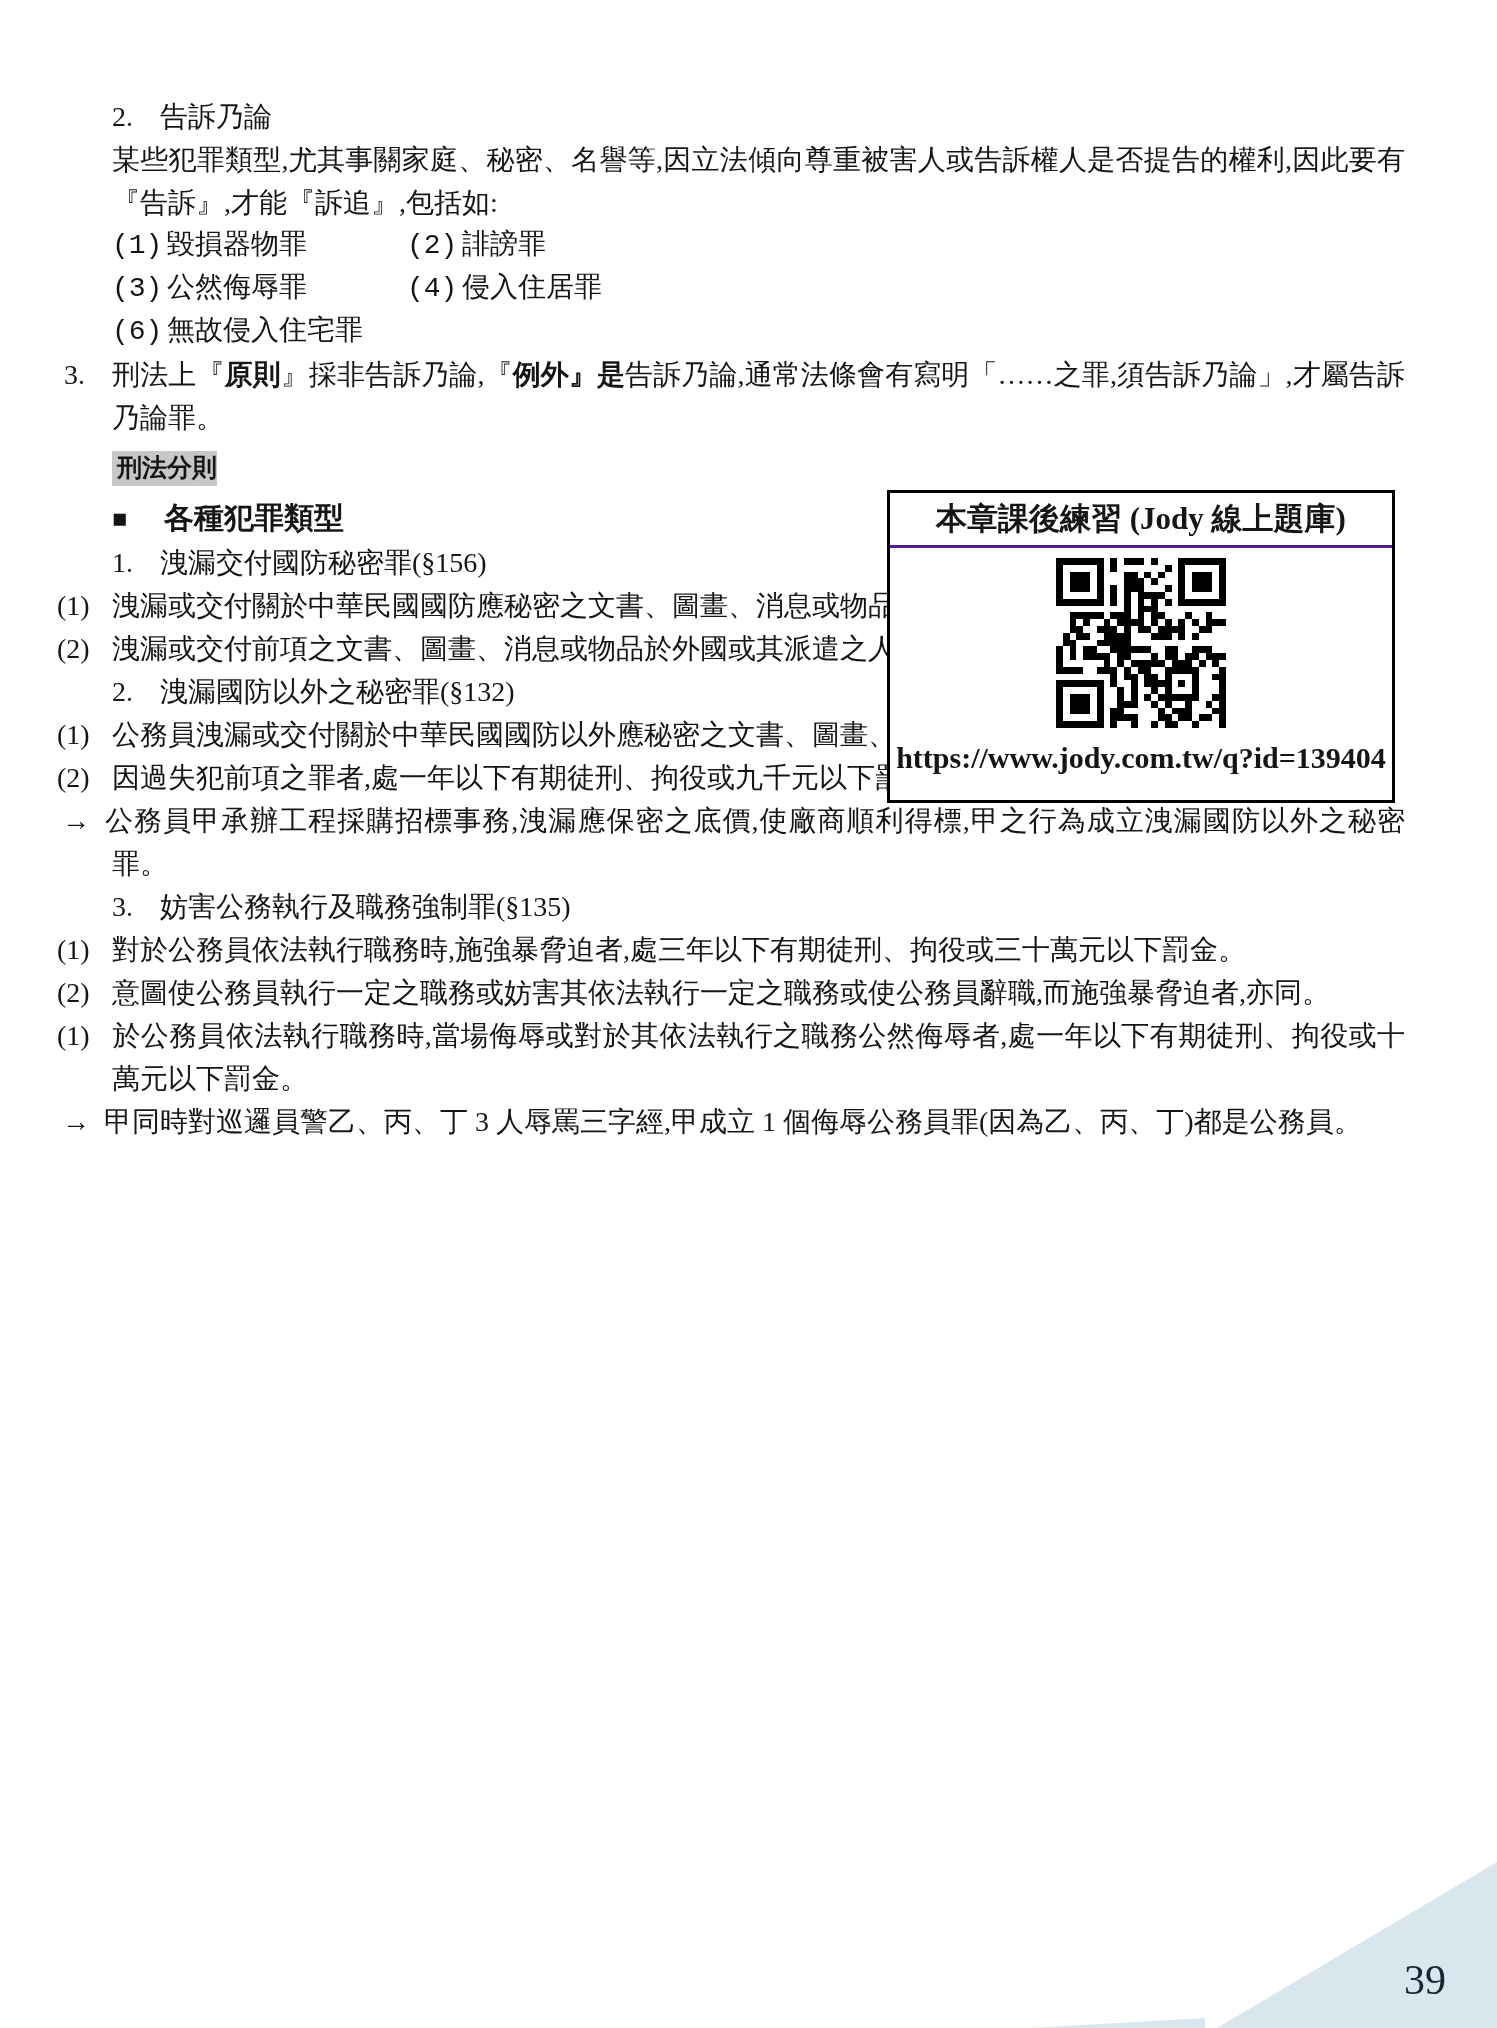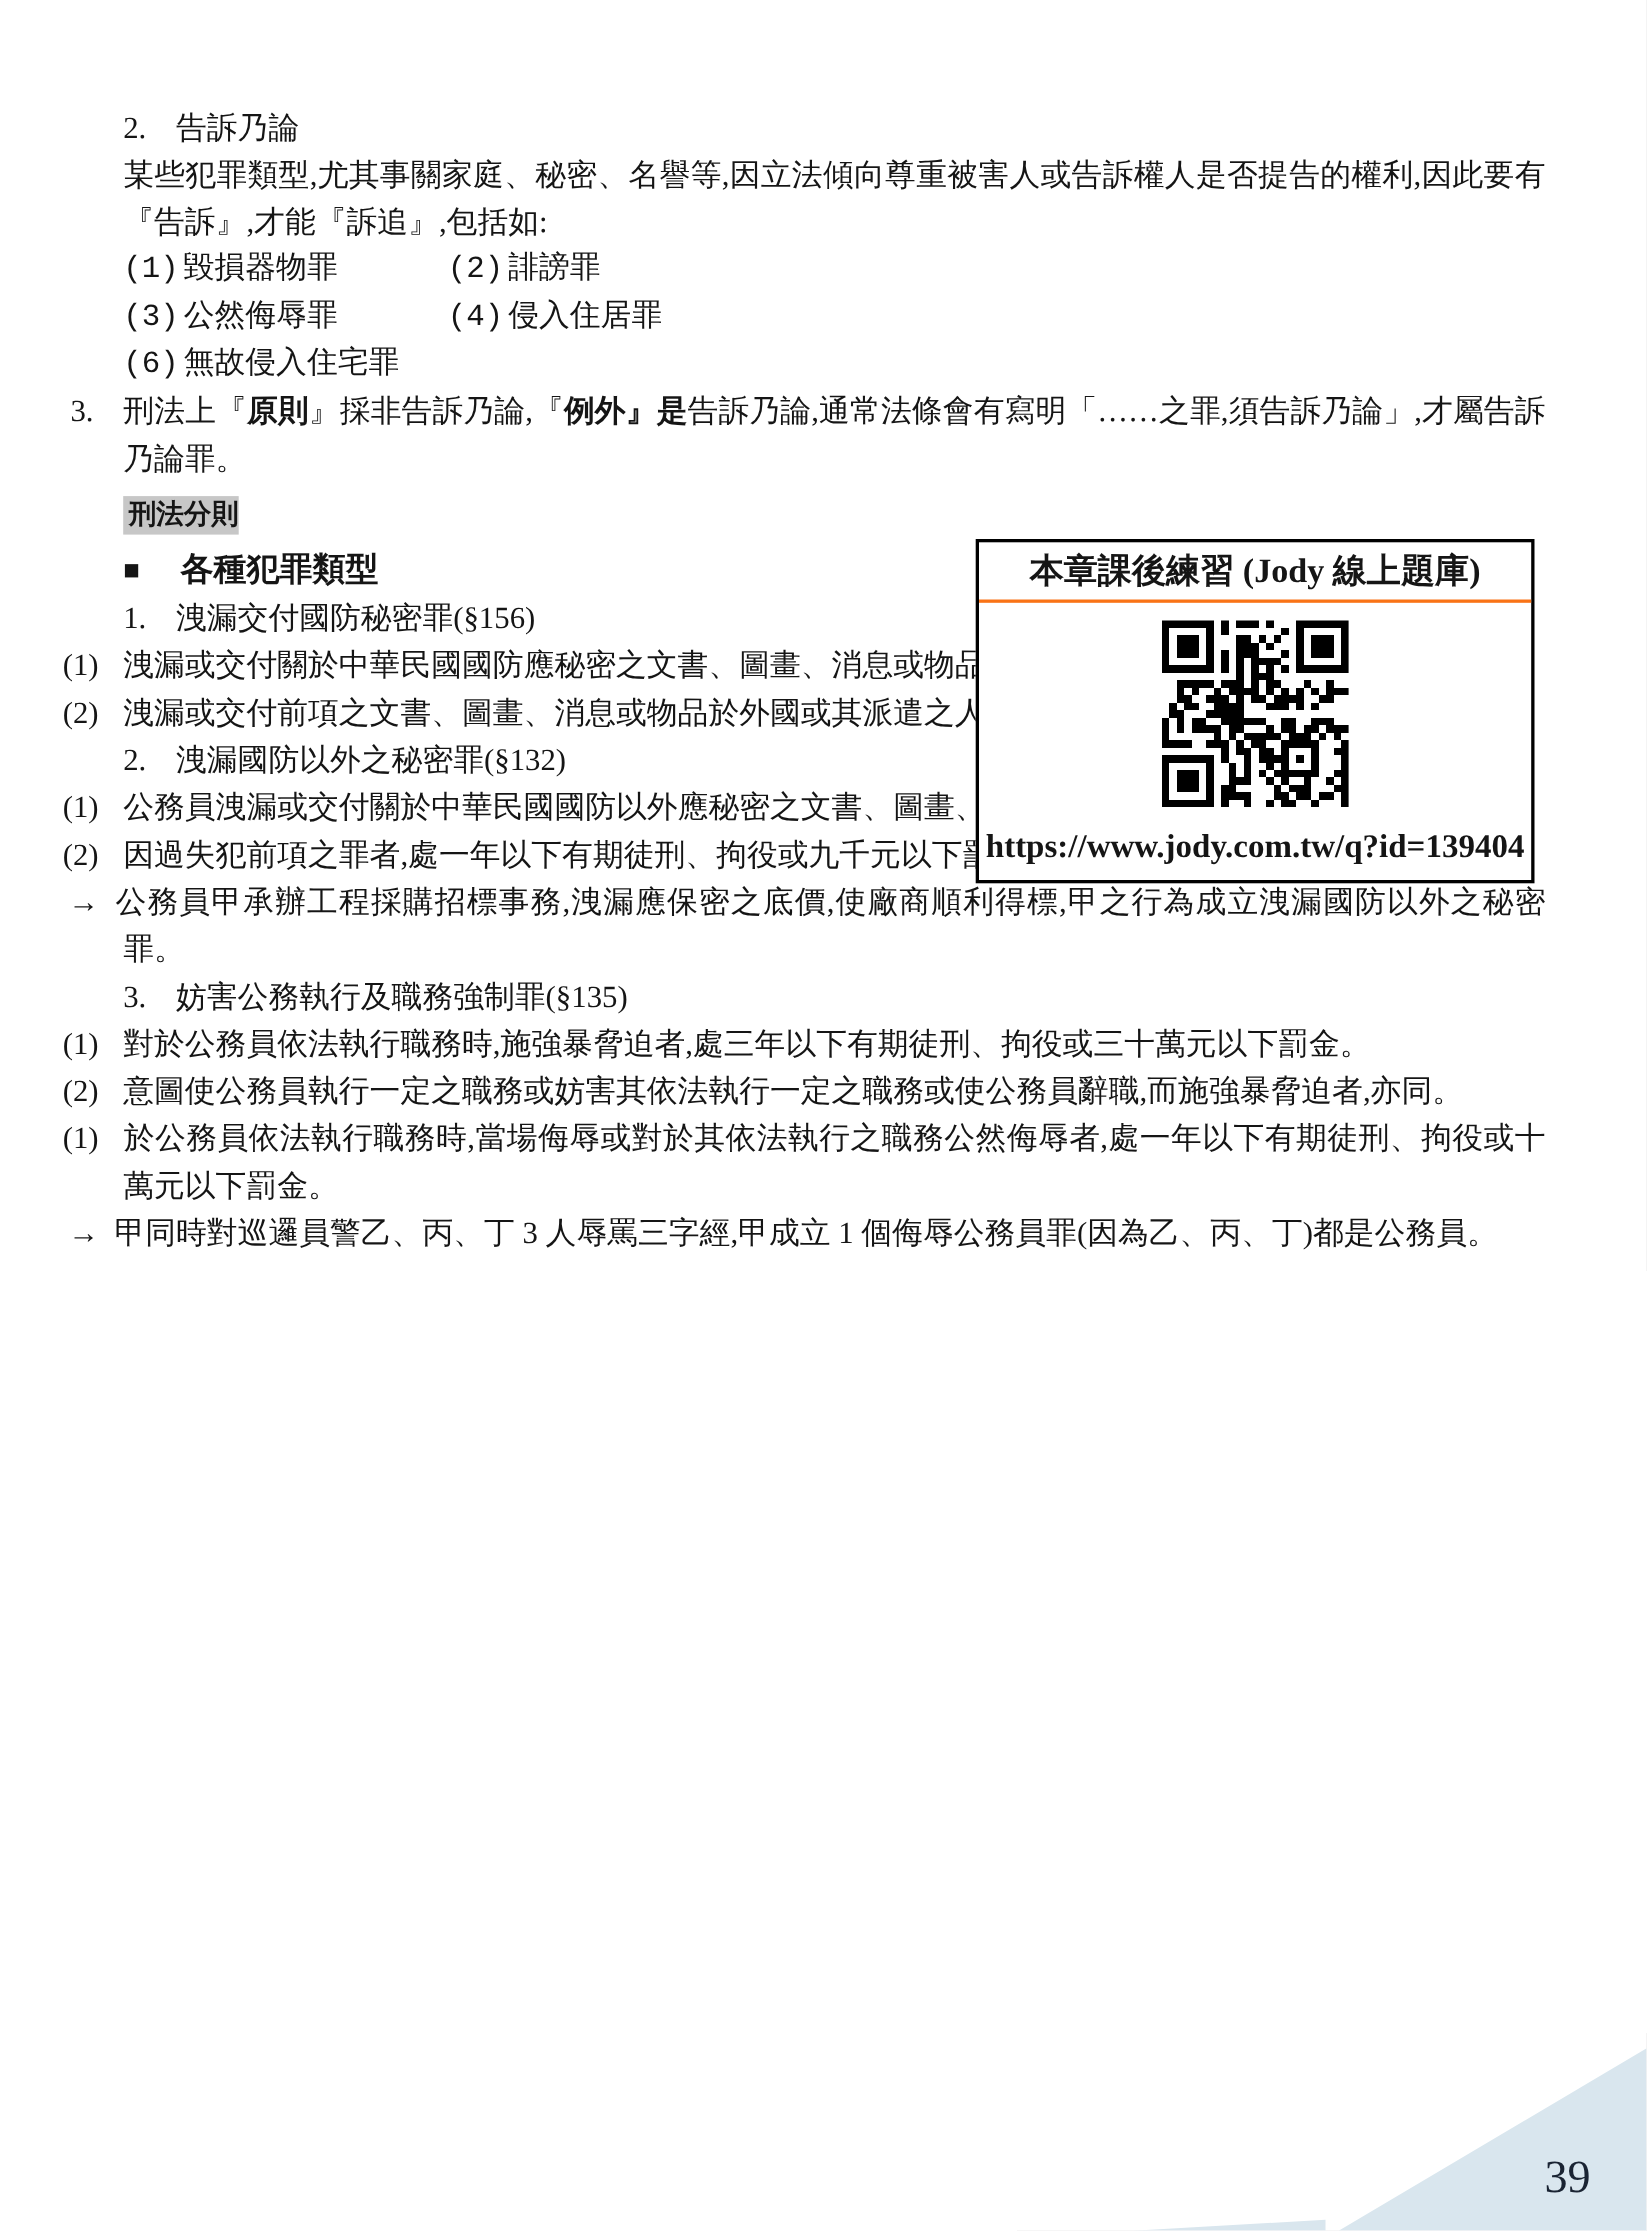--- a/index.html
+++ b/index.html
@@ -37,25 +37,25 @@
   .para-hang{padding-left:48px;text-indent:-48px;text-align:justify;}
   .para-hang .num{text-indent:0;}
   
   .qrbox{
     position:absolute;left:887px;top:490px;width:508px;height:313px;
     border:3px solid #000;box-sizing:border-box;
     display:flex;flex-direction:column;text-align:center;background:#fff;
   }
   .qrbox .qtitle{
     flex:0 0 auto;height:52px;line-height:52px;
-    border-bottom:3px solid #f97316;
+    border-bottom:3px solid #4c1d95;
     font-weight:bold;font-size:31px;
   }
   .qrbox .qmid{flex:1 1 auto;display:flex;align-items:center;justify-content:center;}
-  .qrbox .qurl{flex:0 0 auto;font-weight:bold;font-size:30px;line-height:40px;padding-bottom:10px;}
+  .qrbox .qurl{flex:0 0 auto;font-weight:bold;font-size:30px;line-height:40px;padding-bottom:22px;}
   
   .section-header{margin-top:356px;line-height:56px;}
   .section-header .hl{
     background:var(--highlight-gray,#c7c7c7);
     font-weight:bold;font-size:25px;
     padding:3px 0 5px 5px;
   }
   .sub-header{margin-top:10px;line-height:44px;font-weight:bold;font-size:30px;}
   .sub-header .bullet{display:inline-block;width:52px;font-size:25px;vertical-align:1px;}
   .clist{margin-top:15px;}

